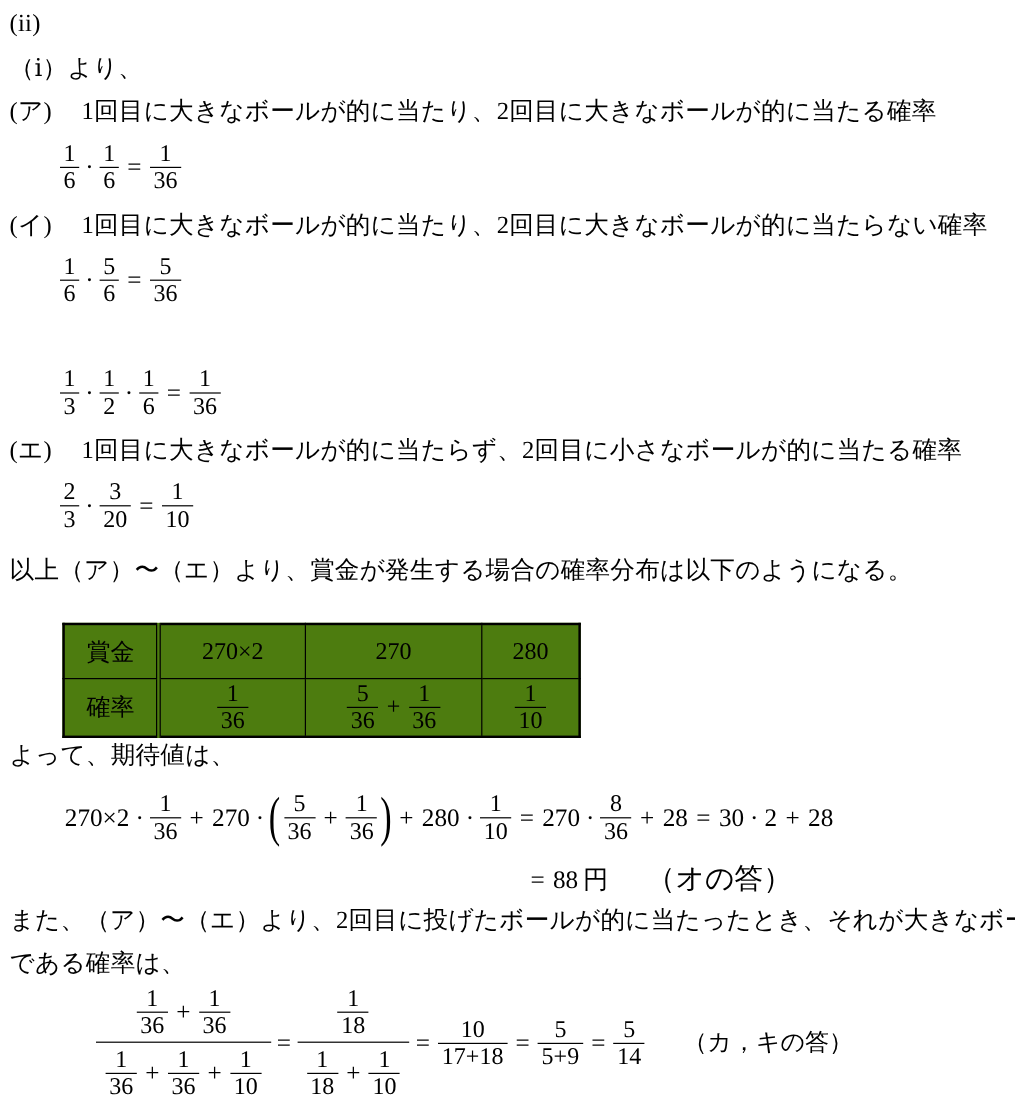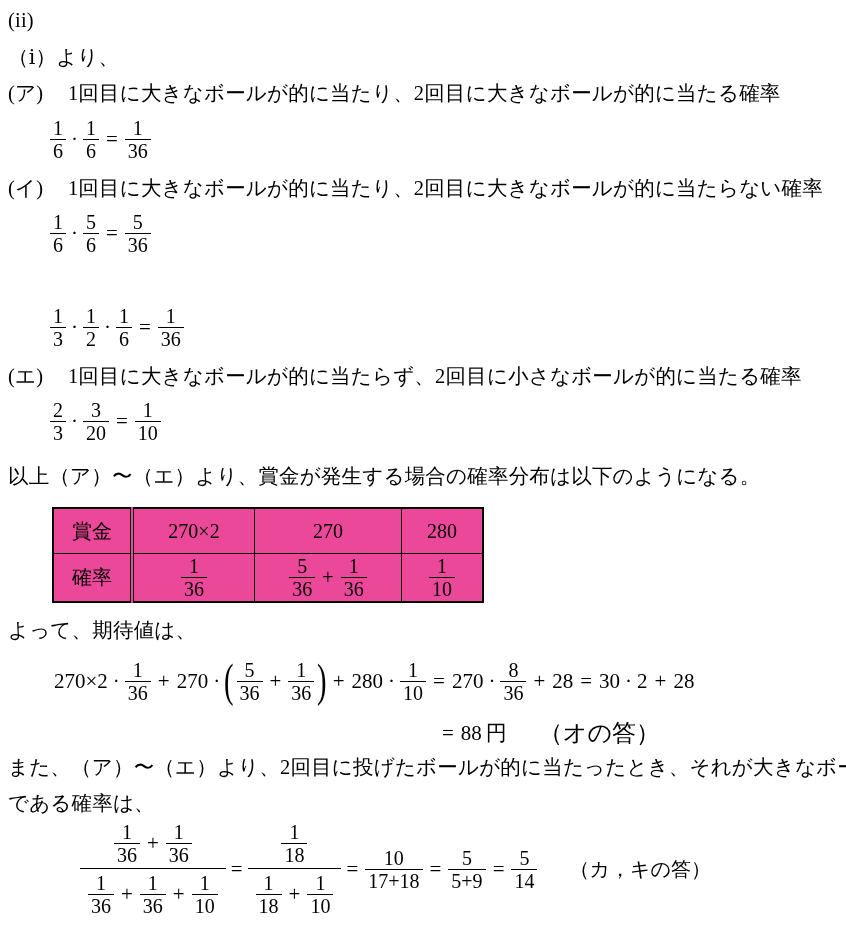--- a/index.html
+++ b/index.html
@@ -107,21 +107,22 @@
     position: relative;
     top: -1px;
   }
 
   
   .dist-table {
     position: absolute;
     border-collapse: collapse;
     border: 2.2px solid #000;
     font-size: 20px;
-    background: #ec4899;
+    background: #4d7c0f;
+    margin-top: 12px;
   }
   .dist-table td {
     border: 1.2px solid #000;
     text-align: center;
     vertical-align: middle;
     padding: 2px 8px;
     height: 40px;
     font-family: "Liberation Serif", "DejaVu Serif", serif;
   }
   .dist-table td.rowhead {

